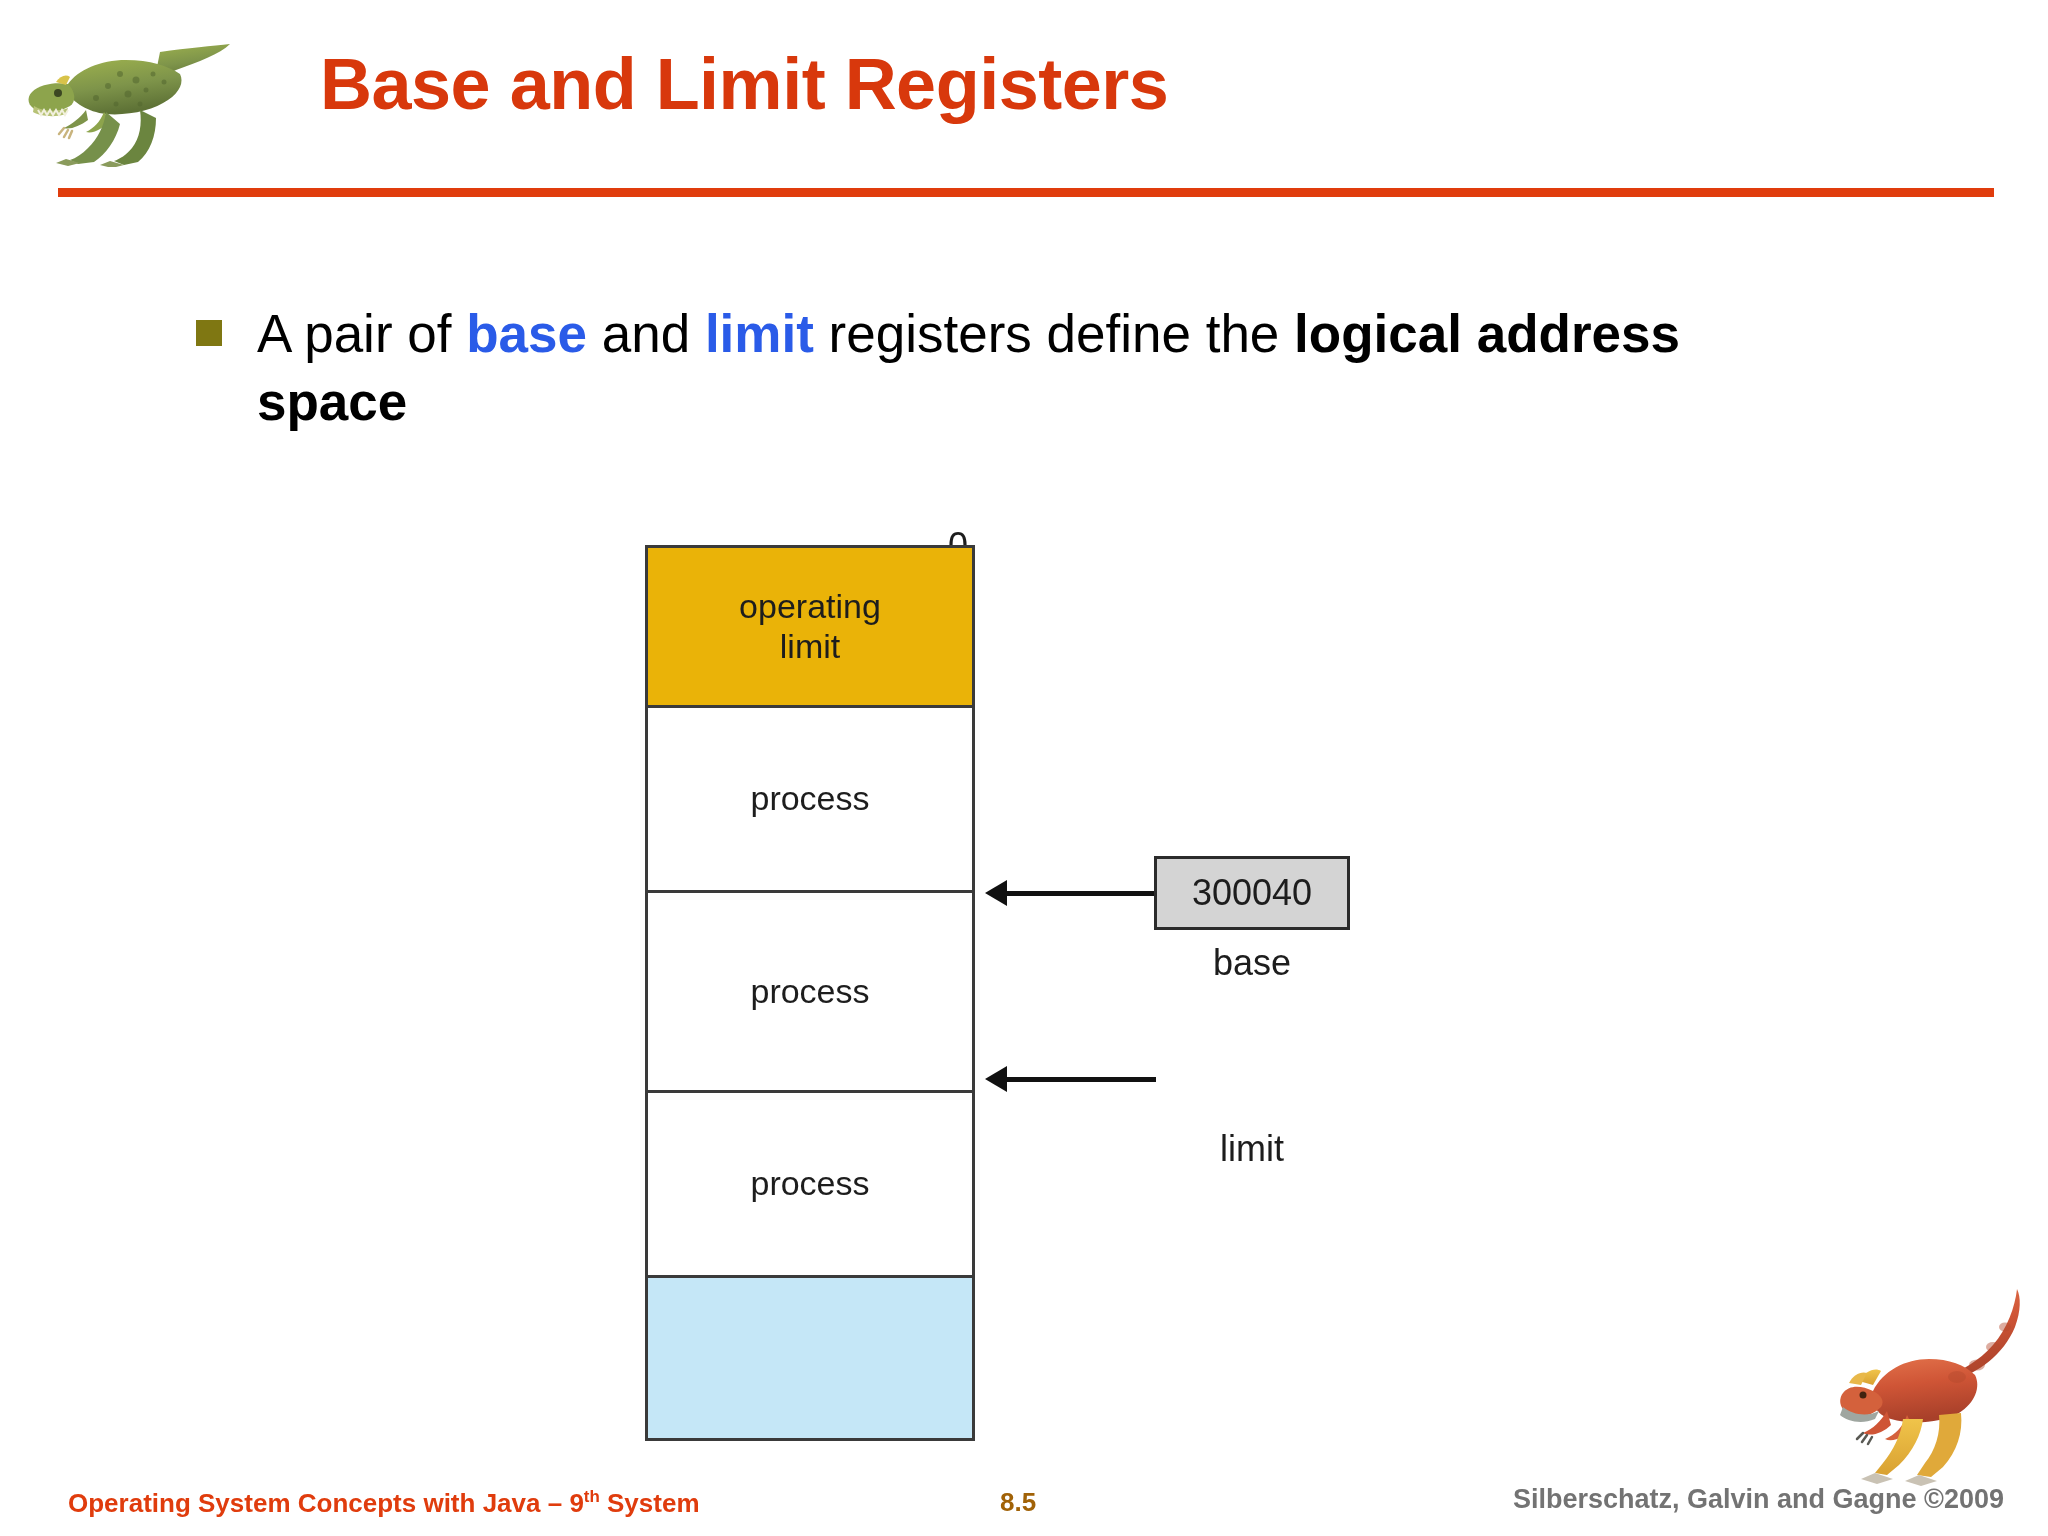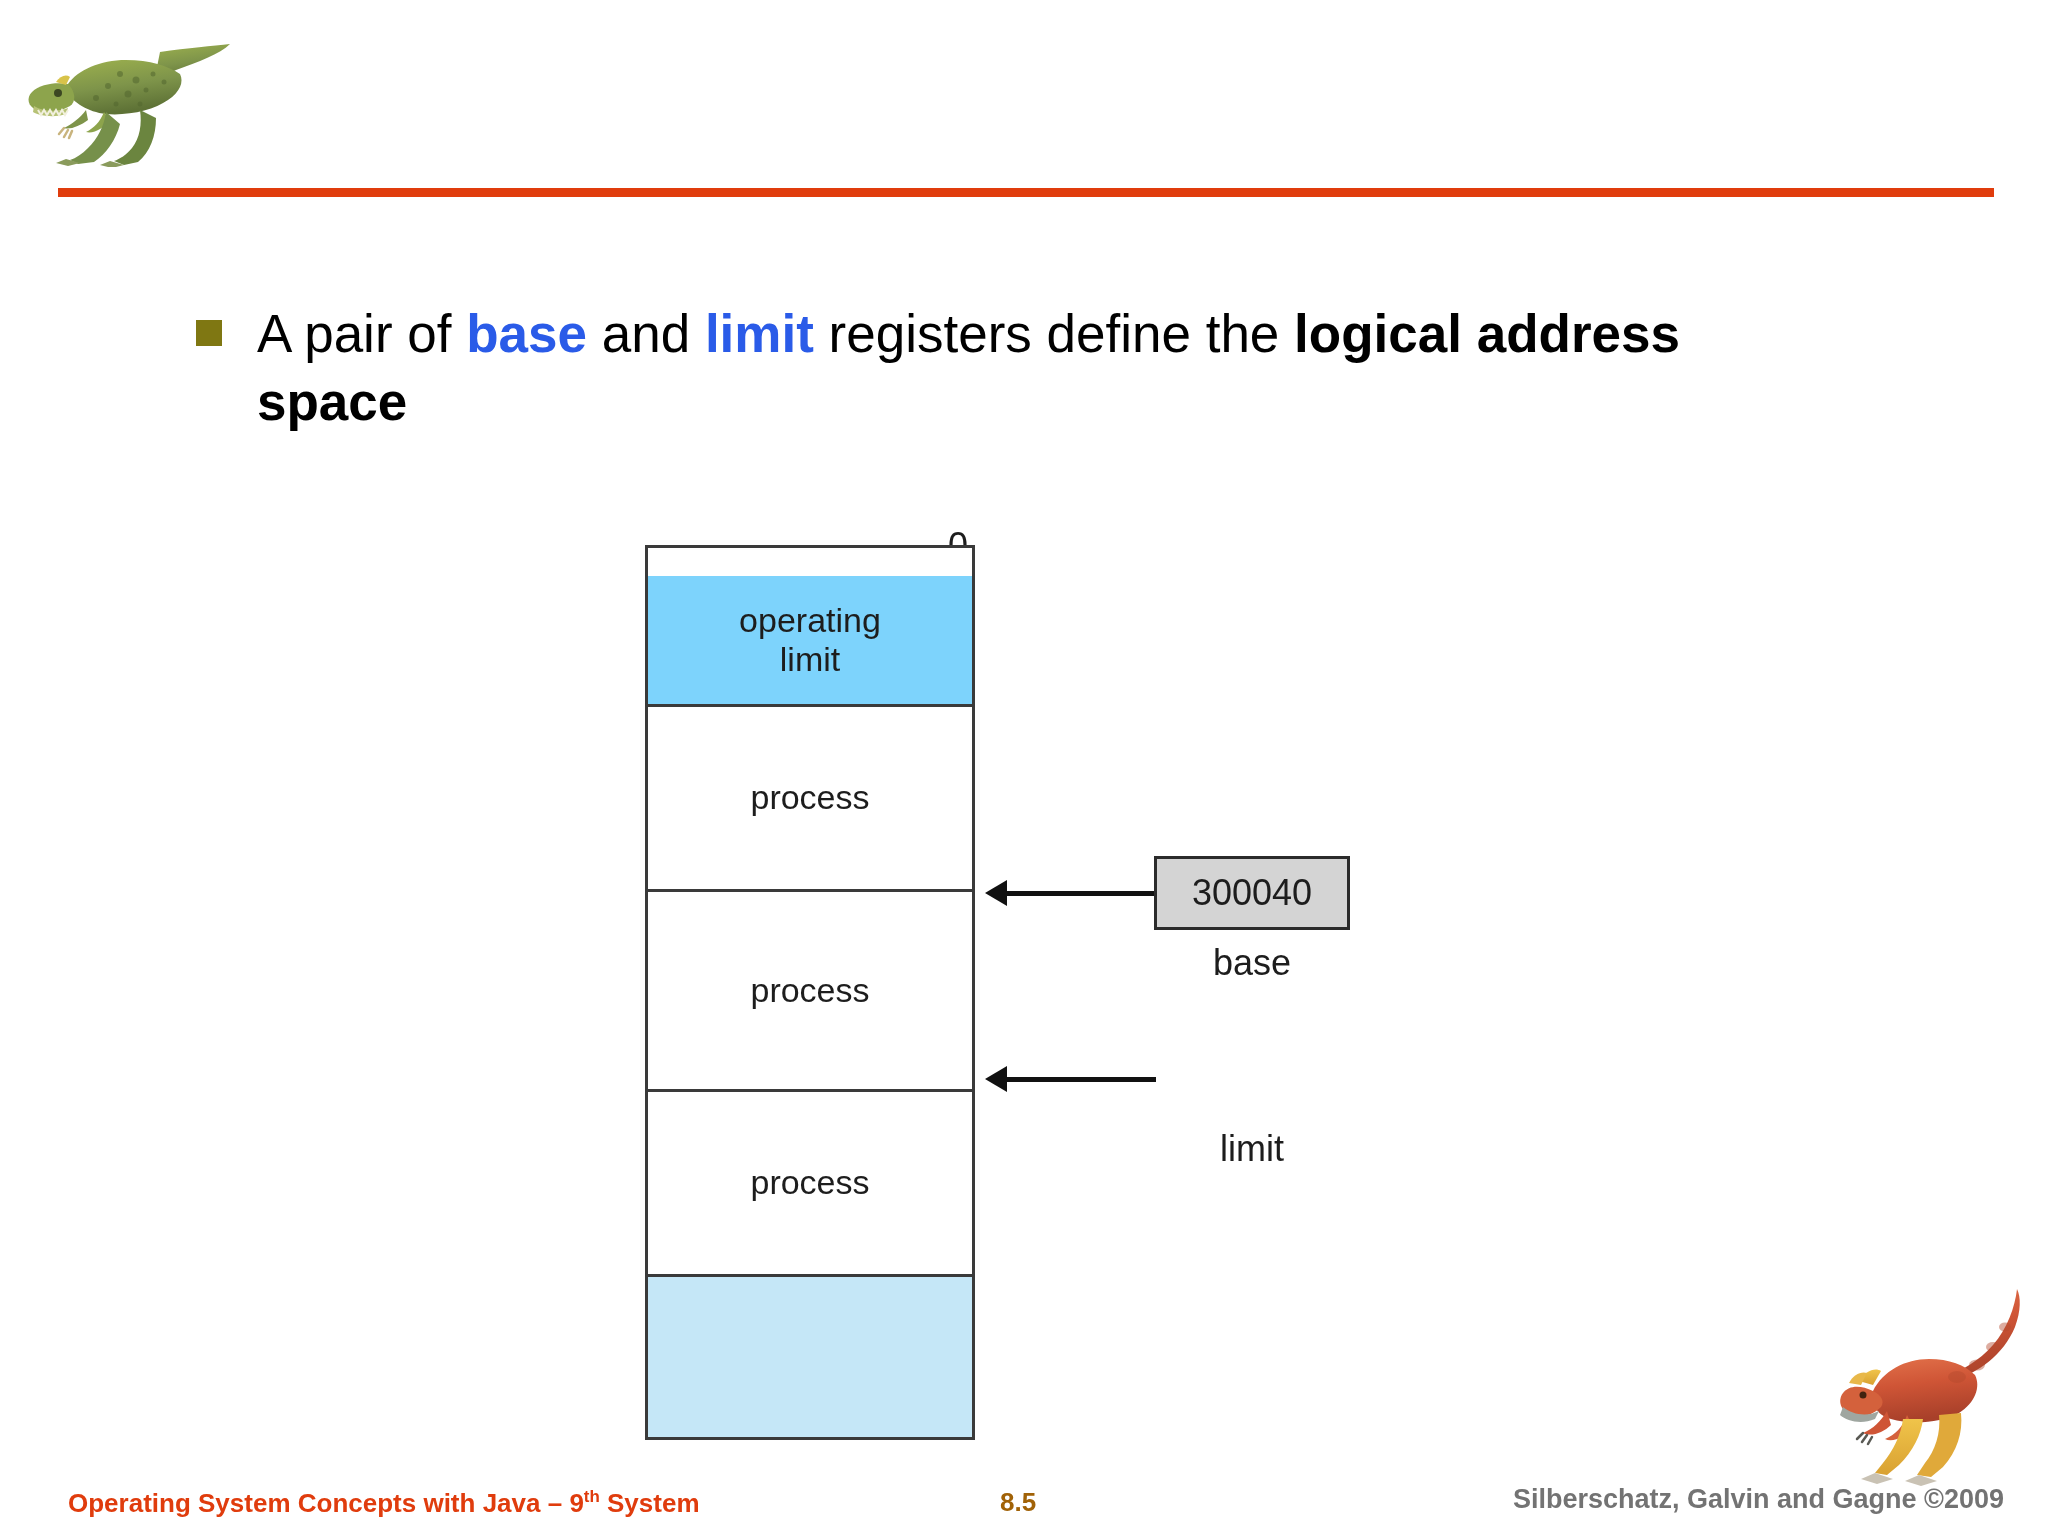--- a/index.html
+++ b/index.html
@@ -40,21 +40,21 @@
   .mem-col {
     position: absolute; left: 205px; top: 25px;
     width: 330px; border: 3px solid #3a3a3a; background:#fff;
   }
   .mem-cell {
     position: relative; border-bottom: 3px solid #3a3a3a;
     display: flex; align-items: center; justify-content: center;
     font-size: 34px; color: #1d1d1d; text-align:center; line-height:1.15;
   }
   .mem-cell:last-child { border-bottom: none; }
-  .cell-os   { height: 131px; background: #7dd3fc; margin-top: 28px; }
+  .cell-os   { height: 160px; background: #eab308; }
   .cell-p1   { height: 185px; background: #ffffff; }
   .cell-p2   { height: 200px; background: #ffffff; }
   .cell-p3   { height: 185px; background: #ffffff; }
   .cell-free { height: 160px; background: #C5E7F7; }
 
   .addr {
     position: absolute; right: 652px; width: 330px;
     text-align: right; font-size: 36px; color: #1d1d1d;
     white-space: nowrap;
   }
@@ -149,20 +149,21 @@
         <circle cx="120" cy="72" r="3.5"></circle>
           <circle cx="138" cy="68" r="2.5"></circle>
         <circle cx="156" cy="60" r="2.5"></circle>
           <circle cx="88" cy="76" r="3"></circle>
         <circle cx="108" cy="82" r="2.5"></circle>
           <circle cx="132" cy="82" r="2.5"></circle>
       </g>
     </svg>
   </div>
 
+  <div class="slide-title">Base and Limit Registers</div>
   <div class="title-rule"></div>
 
   <div class="bullet-row">
     <span class="bullet-mark"></span>
     <div class="bullet-text">
       <span>A pair of </span><span class="kw">base</span><span> and </span><span class="kw">limit</span><span> registers define the </span><span class="bold">logical address space</span>
     </div>
   </div>
 
   <div class="diagram">

